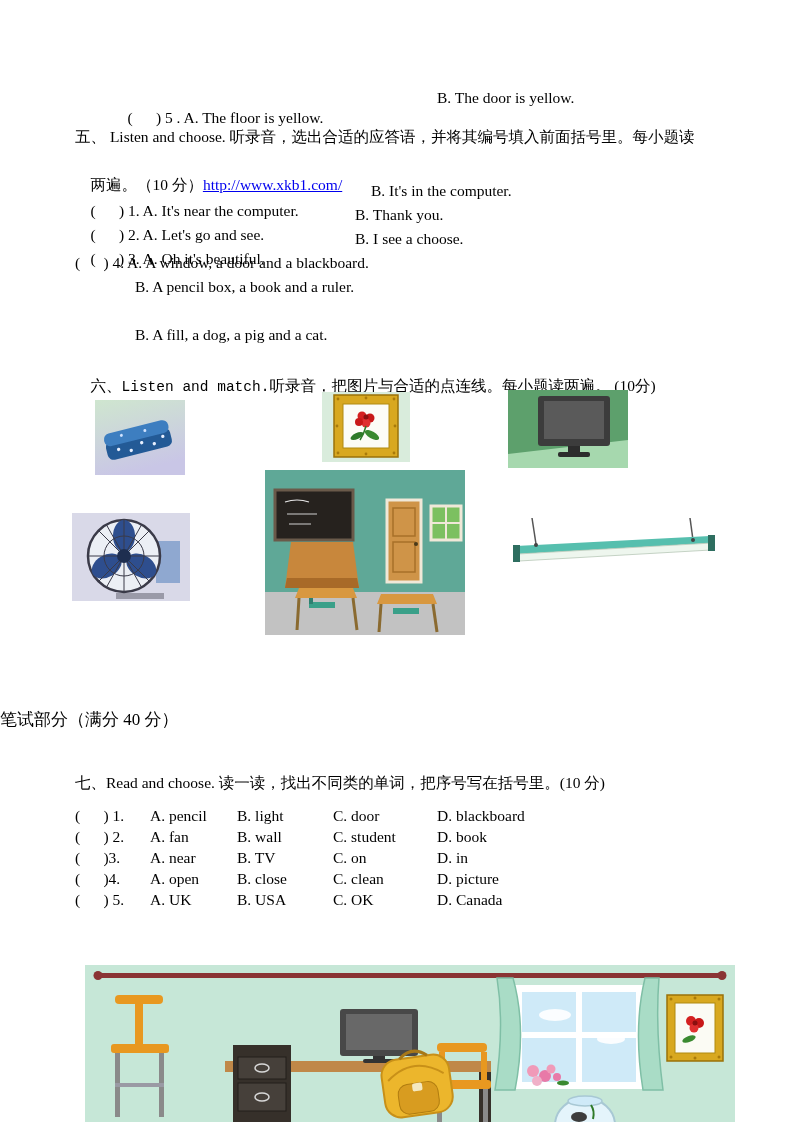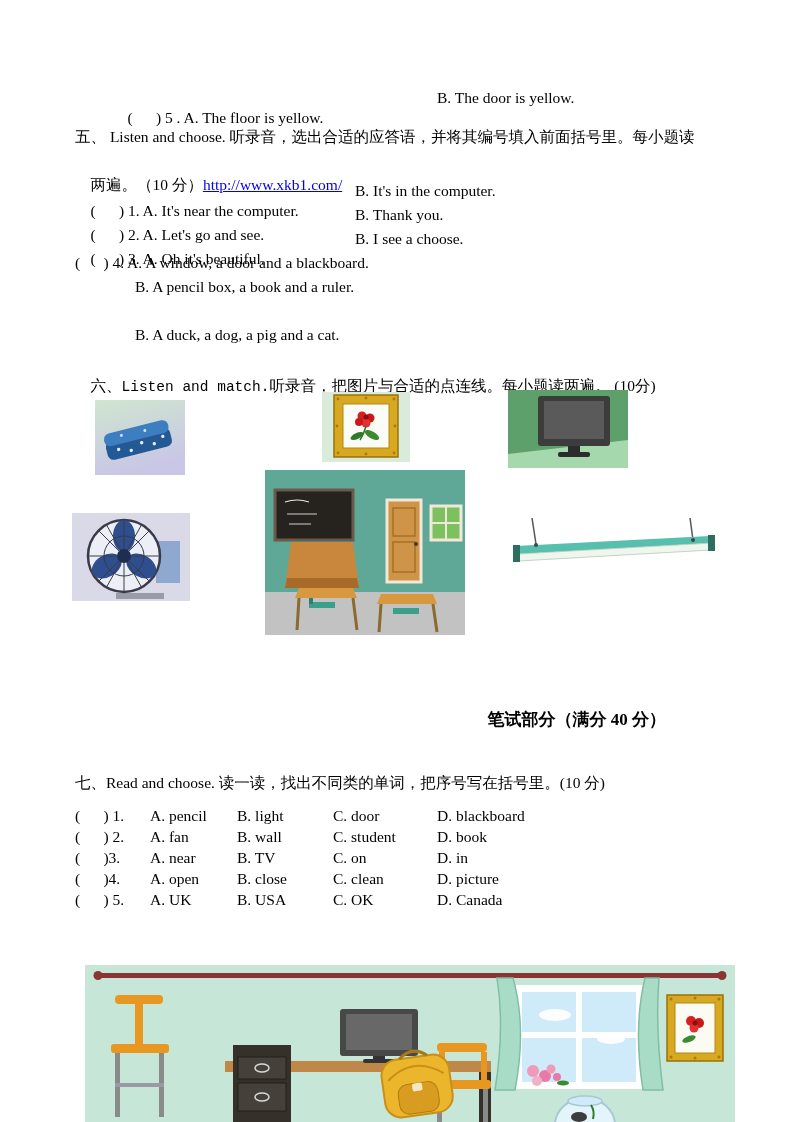--- a/index.html
+++ b/index.html
@@ -8,22 +8,22 @@
     position:relative; width:793px; height:1122px; background:#ffffff;
     font-family:"Liberation Serif","DejaVu Serif",serif;
     font-size:15.5px; color:#000; overflow:hidden;
   }
   .line { position:absolute; white-space:pre; line-height:20px; }
   .pre  { white-space:pre; }
   .babs { position:absolute; white-space:pre; top:0; }
   .link { color:#0000EE; text-decoration:underline;margin-top:36px; }
   .mono { font-family:"Liberation Mono","DejaVu Sans Mono",monospace; font-size:14.5px; }
   .heading-center {
-    position:absolute; left:0; width:666px; text-align:right;
-    font-weight:bold; font-size:17px;
+    position:absolute; left:0; width:666px; text-align:left;
+    font-weight:normal; font-size:17px;
   }
   .cell { position:absolute; top:0; white-space:pre; }
   .c0 { left:0; } .c1 { left:75px; } .c2 { left:162px; } .c3 { left:258px; } .c4 { left:362px; }
   .img-box { position:absolute; }
   .img-box svg { display:block; }
 </style>
 </head>
 <body>
 
 <div class="page">
@@ -33,33 +33,33 @@
     <span class="babs" style="left:325px;">B. The door is yellow.</span>
   </div>
 
   <div class="line" style="top:127px; left:75px;">五、 Listen and choose. 听录音，选出合适的应答语，并将其编号填入前面括号里。每小题读</div>
   <div class="line" style="top:155px; left:75px;">
     <span class="pre">两遍。（10 分）</span><a href="#" class="link">http://www.xkb1.com/</a>
   </div>
 
   <div class="line" style="top:181px; left:75px; width:620px;">
     <span class="pre">(      ) 1. A. It's near the computer.</span>
-    <span class="babs" style="left:280px;">B. It's in the computer.</span>
+    <span class="babs" style="left:296px;">B. It's in the computer.</span>
   </div>
   <div class="line" style="top:205px; left:75px; width:620px;">
     <span class="pre">(      ) 2. A. Let's go and see.</span>
     <span class="babs" style="left:280px;">B. Thank you.</span>
   </div>
   <div class="line" style="top:229px; left:75px; width:620px;">
     <span class="pre">(      ) 3. A. Oh it's beautiful.</span>
     <span class="babs" style="left:280px;">B. I see a choose.</span>
   </div>
   <div class="line" style="top:253px; left:75px;">(      ) 4. A. A window, a door and a blackboard.</div>
   <div class="line" style="top:277px; left:135px;">B. A pencil box, a book and a ruler.</div>
-  <div class="line" style="top:325px; left:135px;">B. A duck, a dog, a pig and a cat.</div>
+  <div class="line" style="top:325px; left:135px;">B. A fill, a dog, a pig and a cat.</div>
 
   <div class="line" style="top:356px; left:75px;">
     <span class="pre">六、</span><span class="pre mono">Listen and match.</span><span class="pre">听录音，把图片与合适的点连线。每小题读两遍。 (10分)</span>
   </div>
 
   <div class="img-box" style="left:95px; top:400px;">
     <svg width="90" height="75" viewBox="0 0 90 75">
       <defs>
         <linearGradient id="pbg" x1="0" y1="0" x2="0.3" y2="1">
           <stop offset="0" stop-color="#cfe6cf"></stop>

